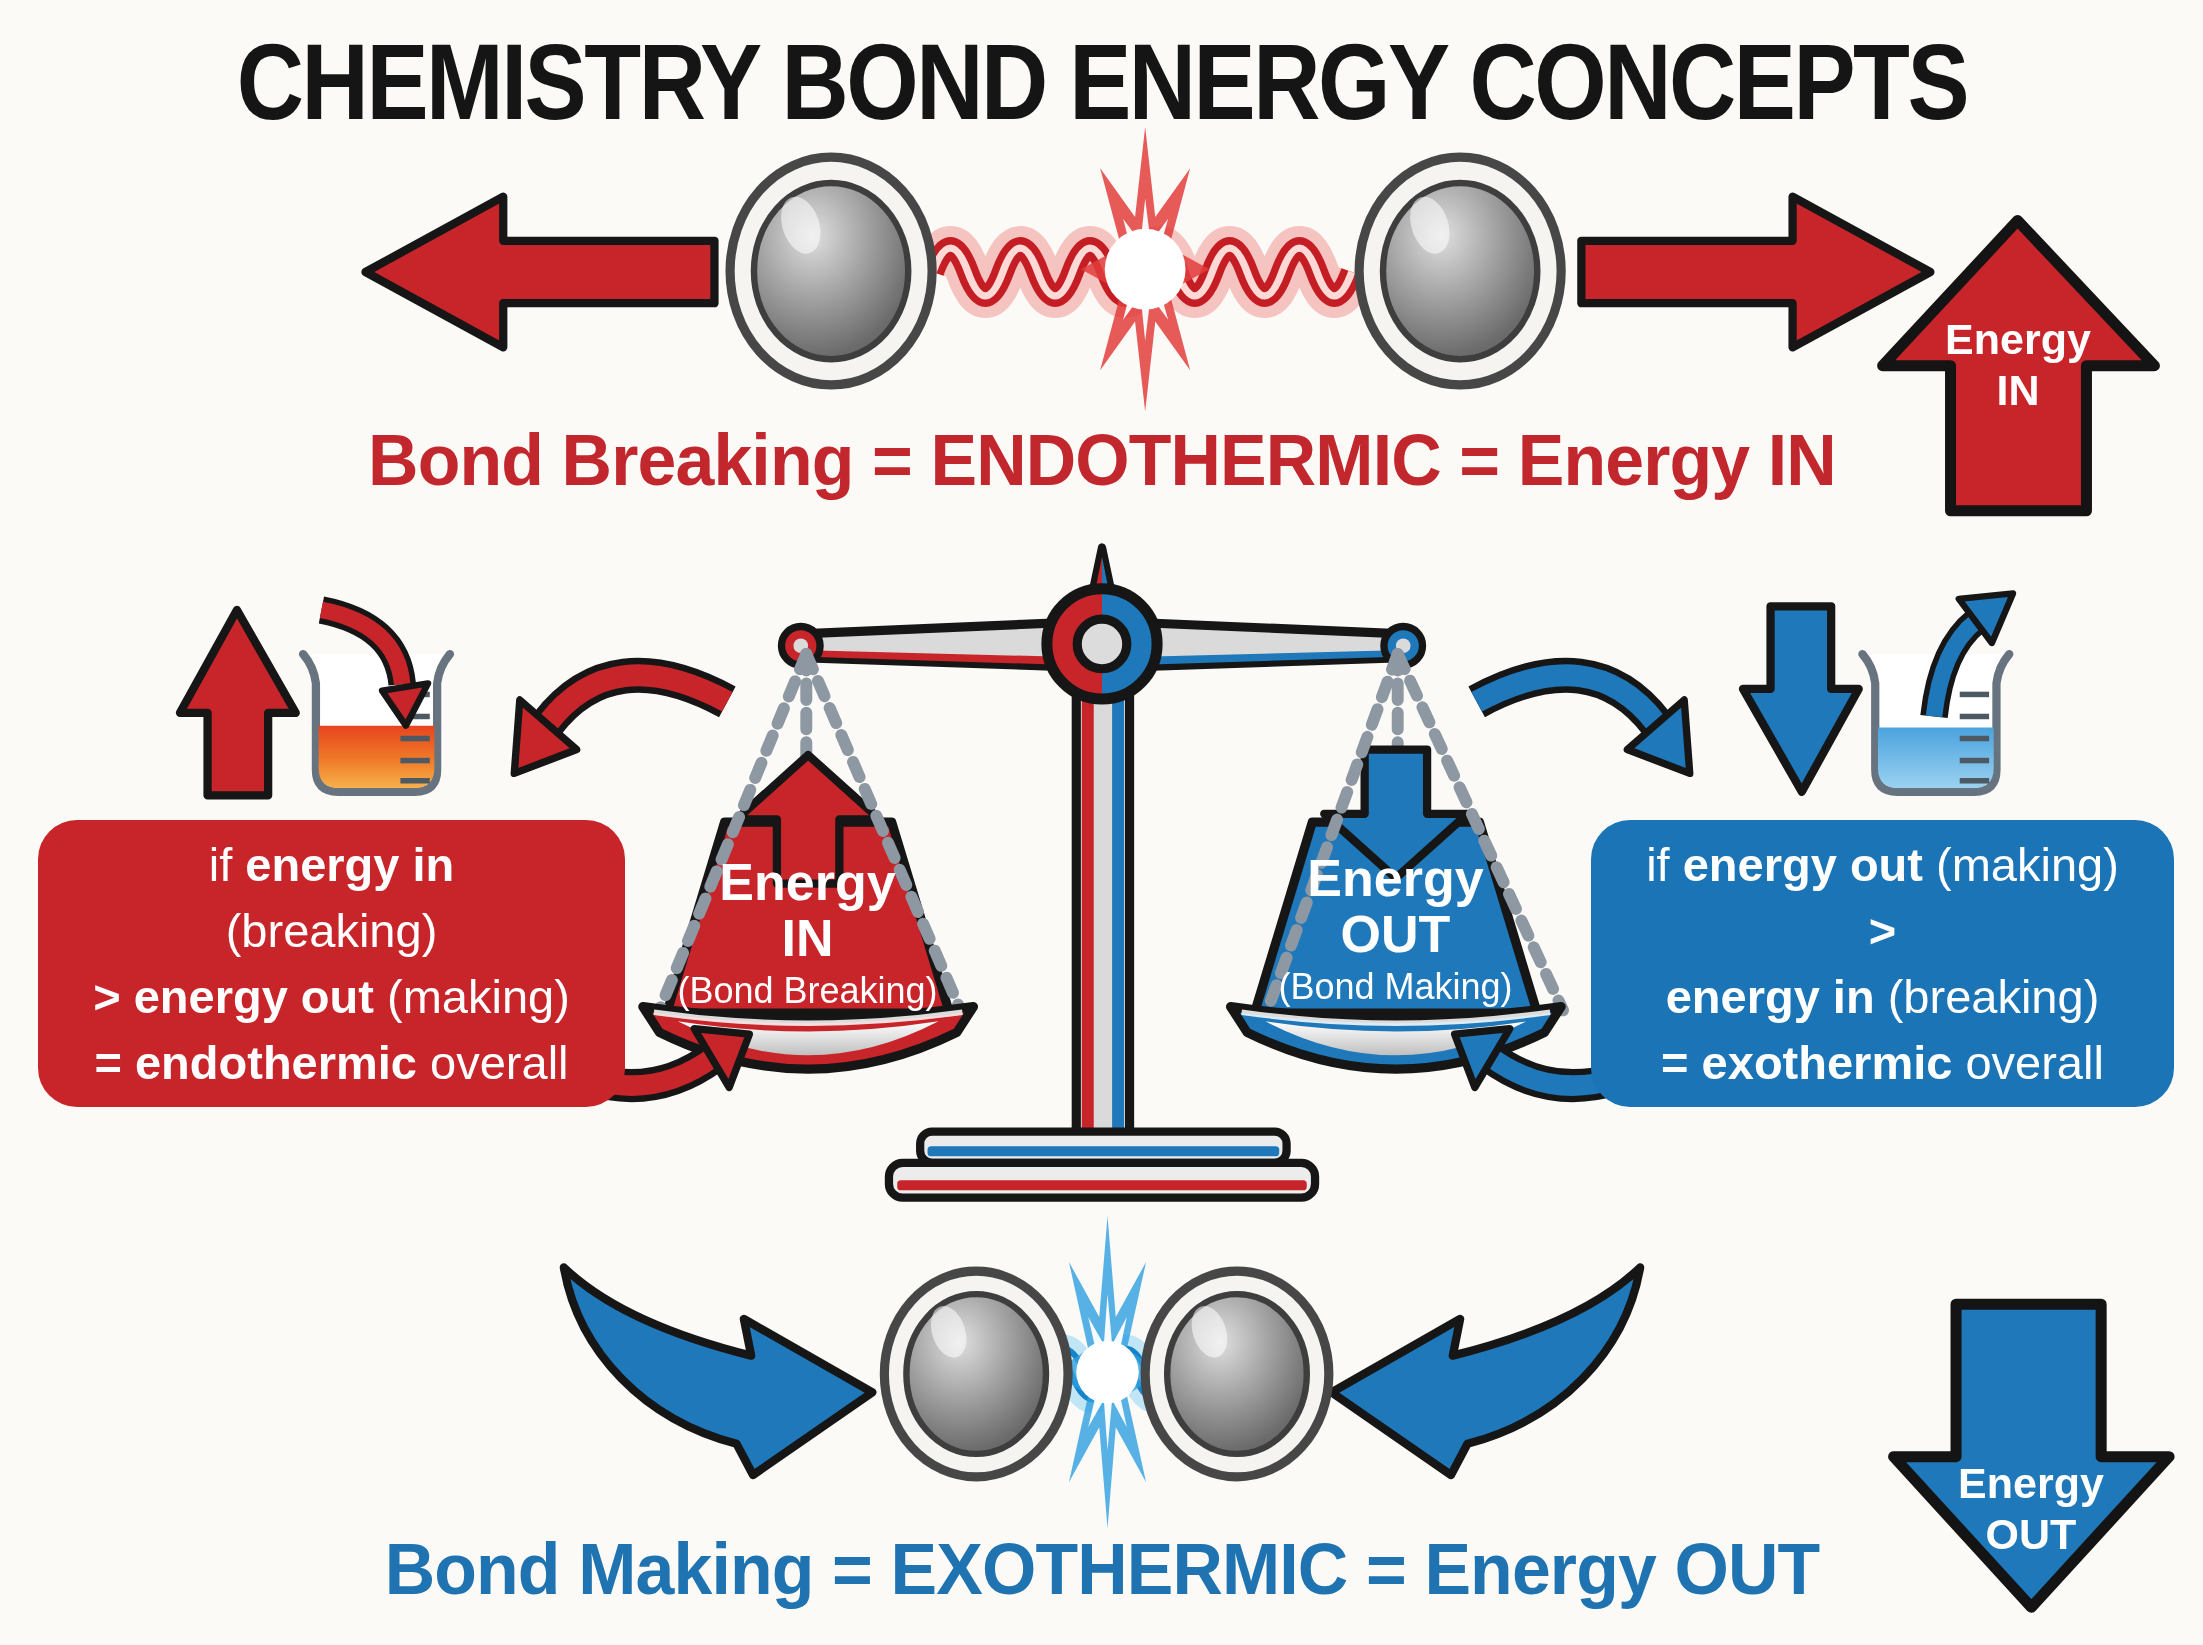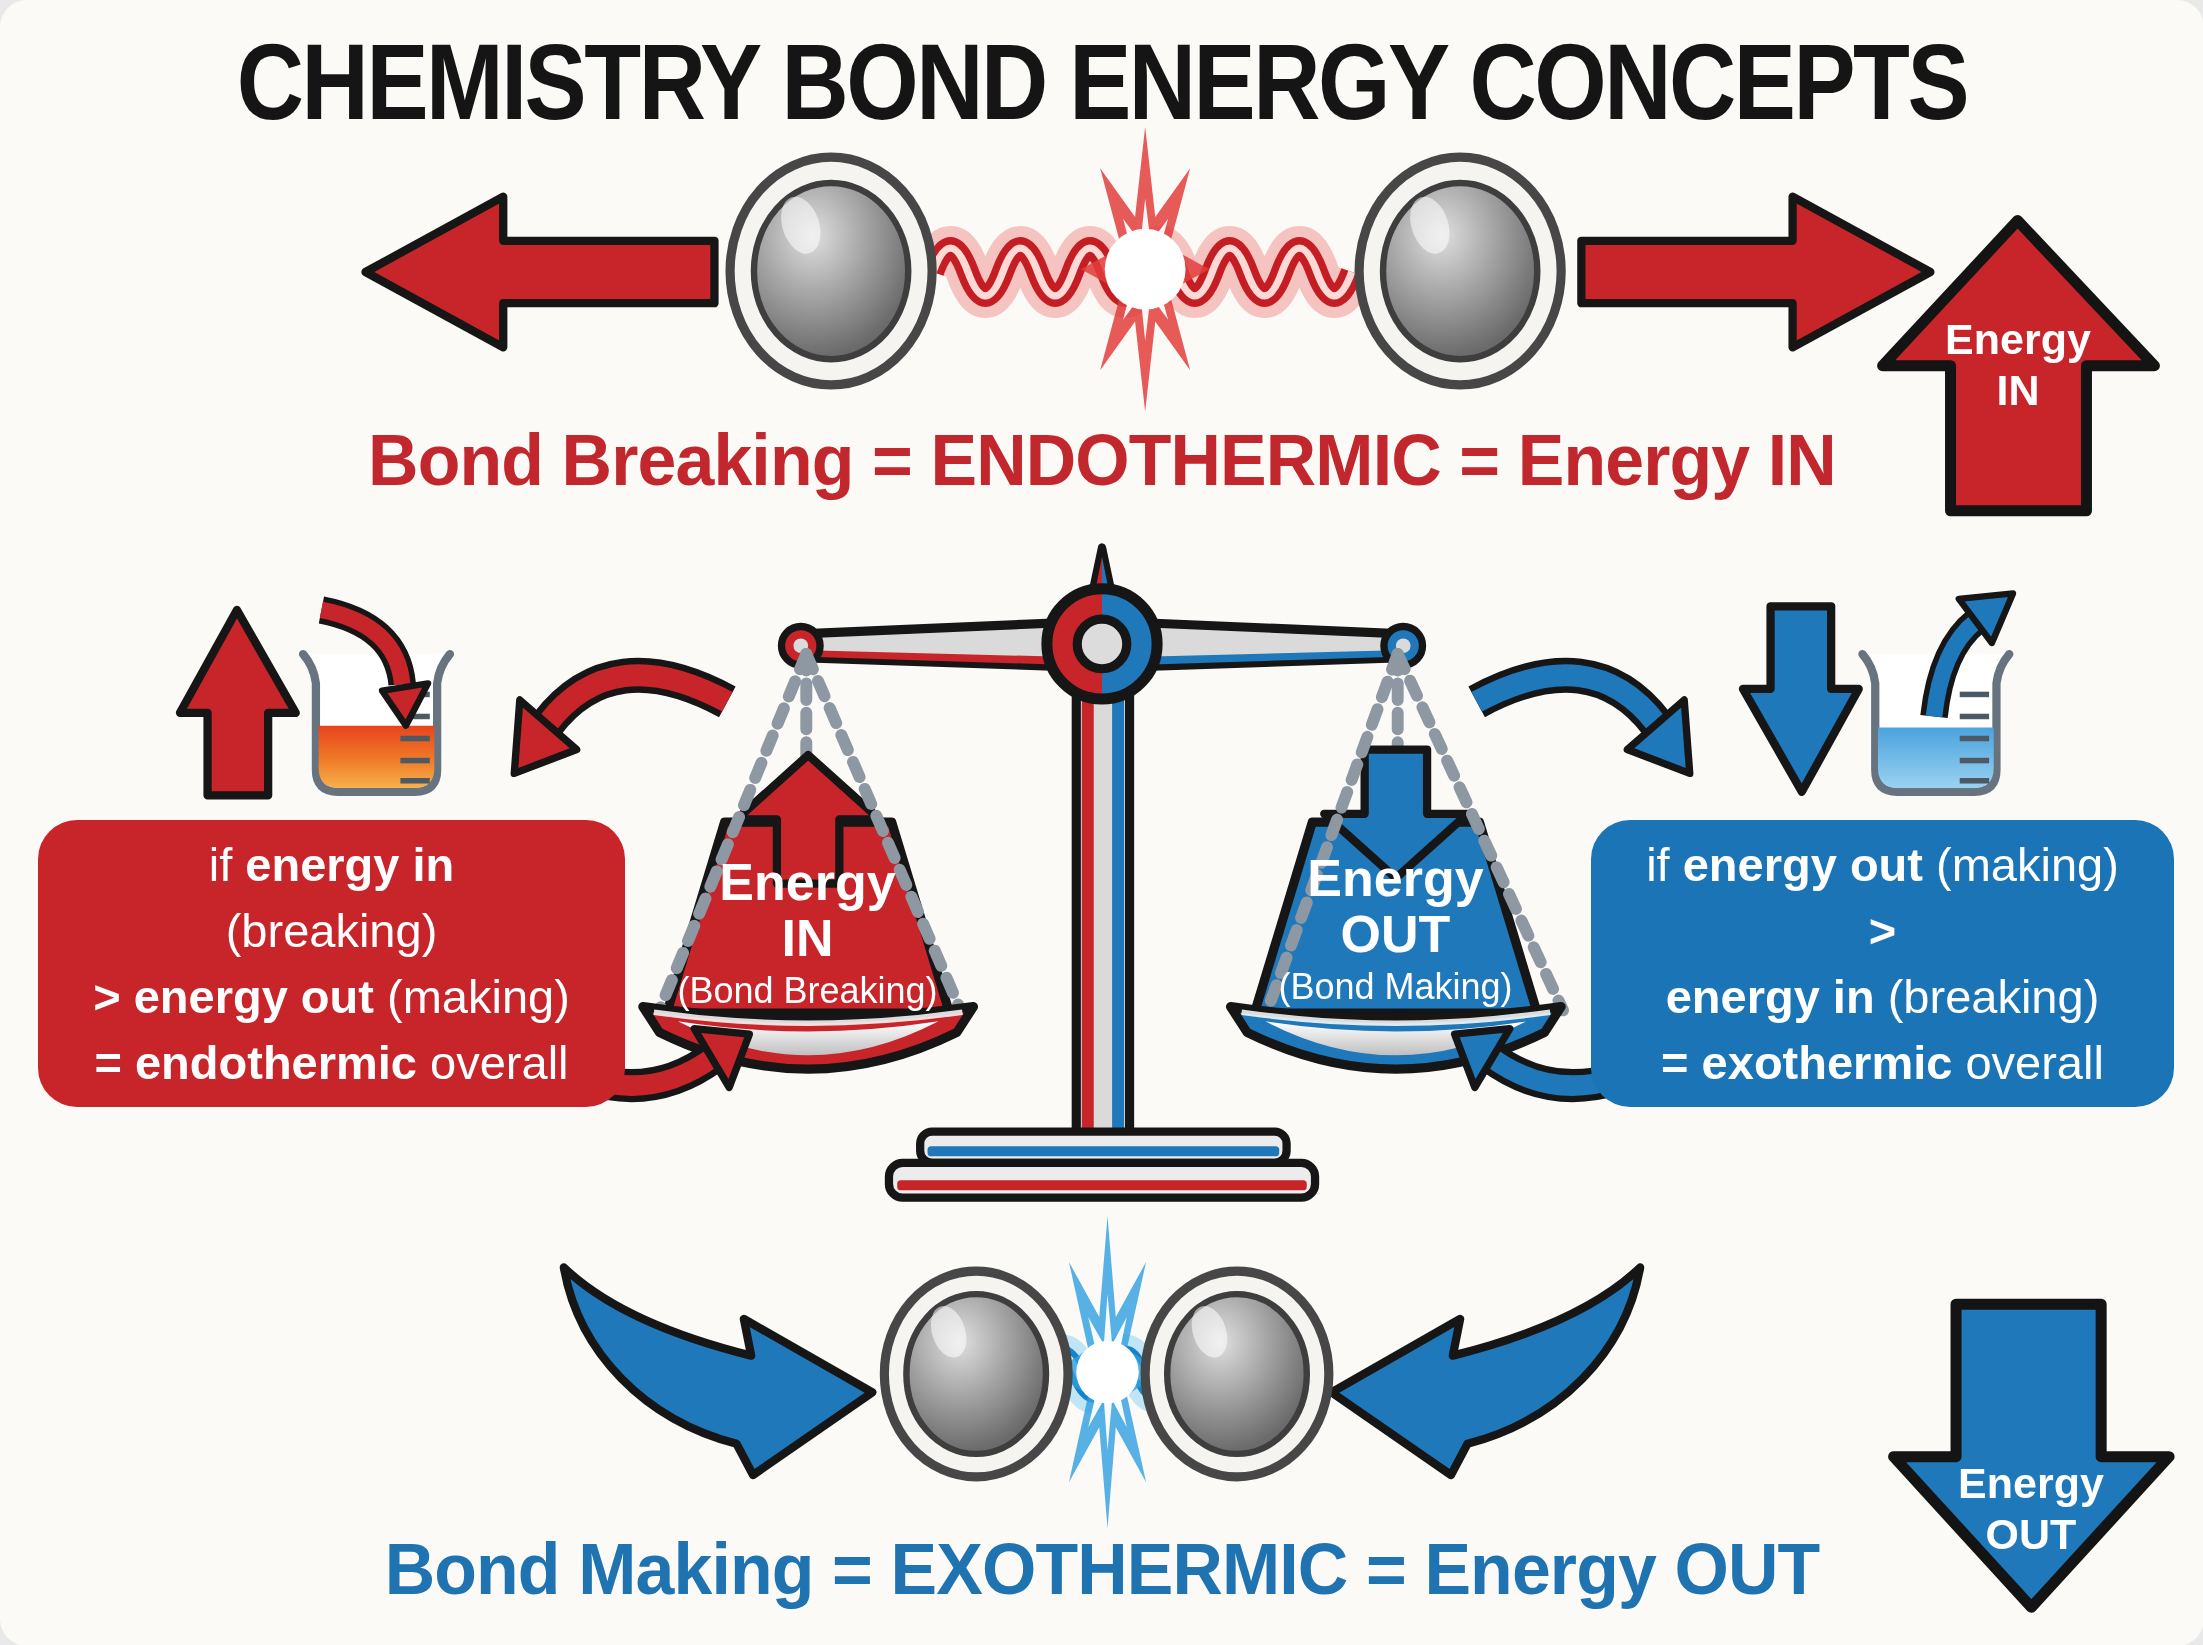--- a/index.html
+++ b/index.html
@@ -1,18 +1,18 @@
 <!DOCTYPE html>
 <html style="font-size:14.7px"><head>
 <meta charset="utf-8">
 <style>
   html,body{margin:0;padding:0;background:#e9e9e9;}
   .stage{
     position:relative;width:2204px;height:1646px;overflow:hidden;
-    background:#fbfaf7;font-family:"Liberation Sans",sans-serif;border-radius:27px;
+    background:#fbfaf7;font-family:"Liberation Sans",sans-serif;
   }
   .art{position:absolute;left:0;top:0;width:2204px;height:1646px;}
 
   .page-title{
     position:absolute;left:0;top:20px;width:2204px;text-align:center;
     font-size:107px;font-weight:bold;letter-spacing:-2.8px;color:#151515;
     transform:scaleX(.87);white-space:nowrap;
   }
   .caption{
     position:absolute;left:0;width:2204px;text-align:center;font-weight:bold;

